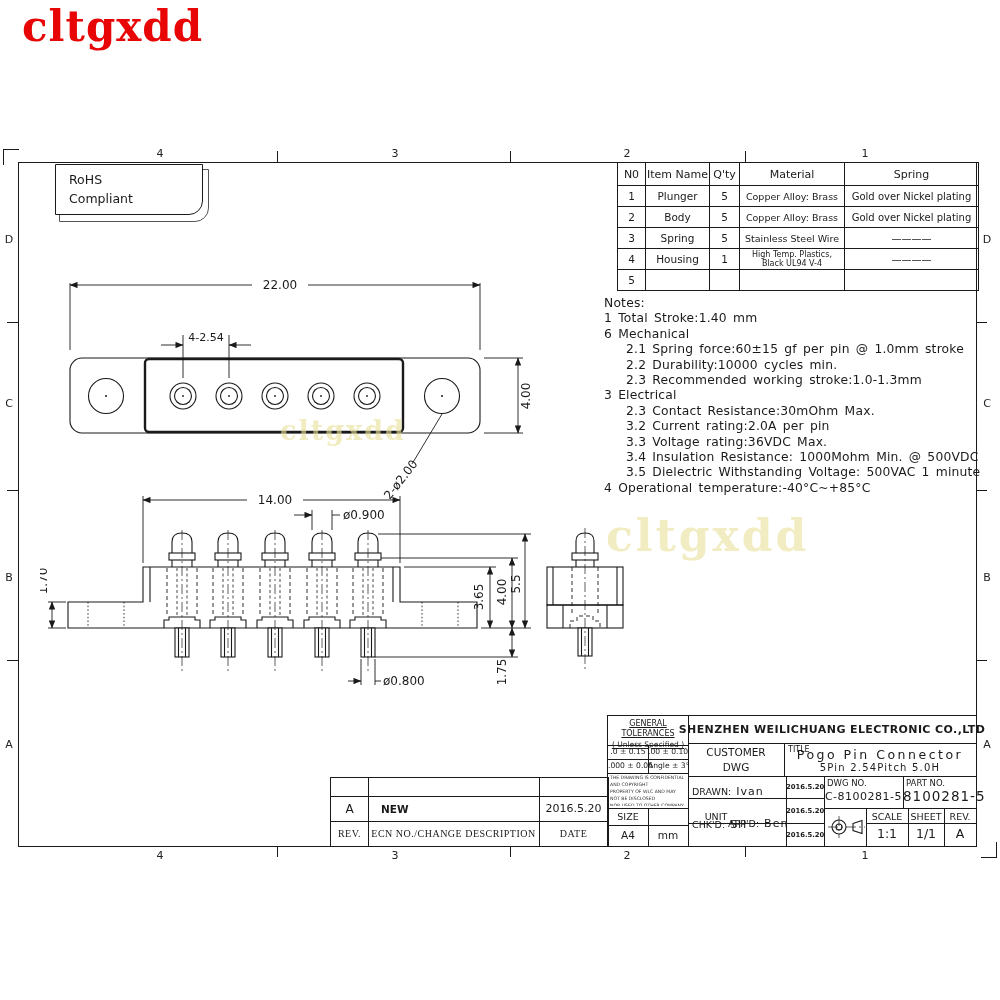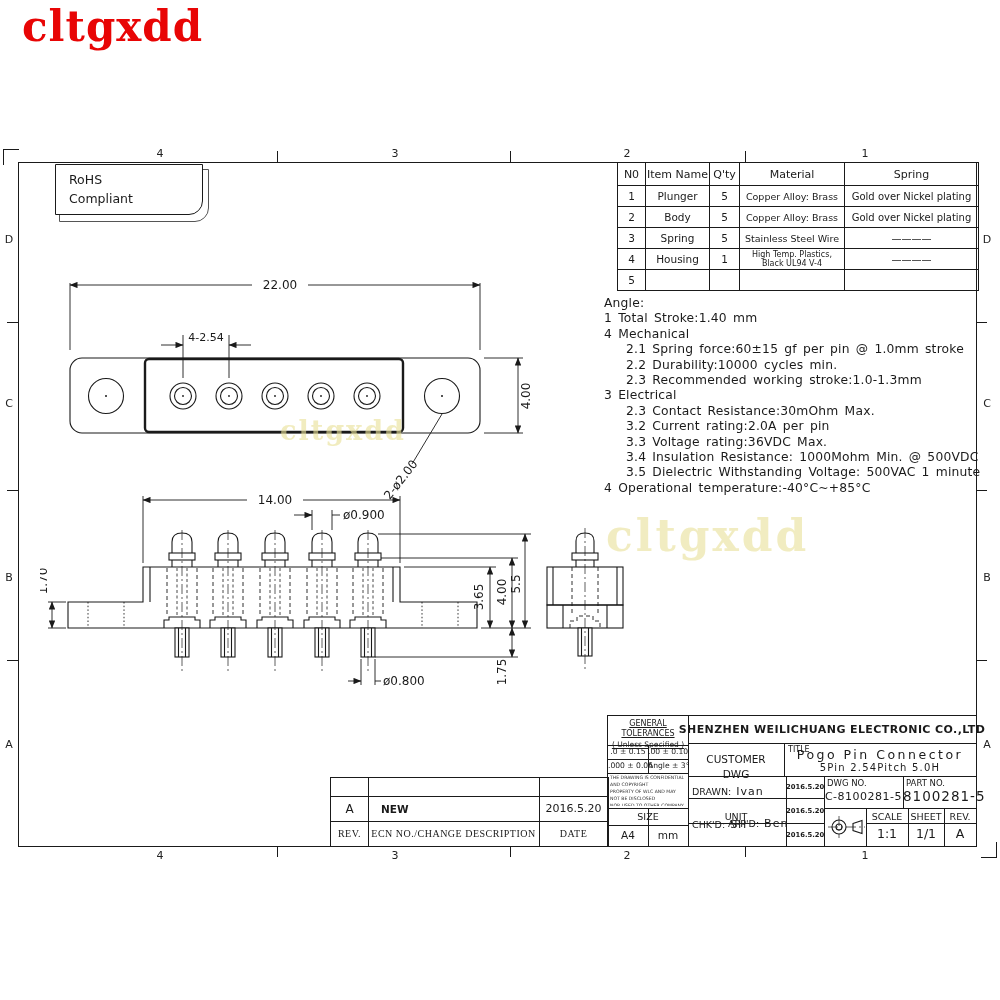--- a/index.html
+++ b/index.html
@@ -44,23 +44,23 @@
   text.d11{font:11px "DejaVu Sans",sans-serif;fill:#1a1a1a;}
   
   .tblock{left:607px;top:715px;width:368px;height:130px;border:1.5px solid #1a1a1a;box-sizing:content-box;}
   .tblock .ln{background:#1a1a1a;}
   .cell{position:absolute;box-sizing:border-box;}
   .company{left:80px;top:0;width:288px;height:27px;display:flex;align-items:center;justify-content:center;
            font-size:11px;font-weight:bold;letter-spacing:.4px;white-space:nowrap;}
   .gt-h{left:0;top:0;width:80px;height:29px;text-align:center;font-size:8px;line-height:1.3;padding-top:3px;text-decoration:underline;}
   .tolcell{position:absolute;font-size:7.6px;line-height:14px;text-align:center;width:40px;height:14px;white-space:nowrap;}
   .disc{left:2px;top:59px;width:76px;height:31px;font-size:4.6px;line-height:1.5;color:#333;overflow:hidden;}
-  .szlab{position:absolute;font-size:9.5px;text-align:center;width:40px;line-height:17px;margin-left:20px;}
+  .szlab{position:absolute;font-size:9.5px;text-align:center;width:40px;line-height:17px;}
   .szval{position:absolute;font-size:10.5px;text-align:center;width:40px;line-height:21px;}
-  .cust{left:80px;top:34px;width:96px;height:33px;display:flex;flex-direction:column;align-items:center;
+  .cust{left:80px;top:27px;width:96px;height:33px;display:flex;flex-direction:column;align-items:center;
         justify-content:center;font-size:10.5px;line-height:1.35;}
   .ttl-lab{position:absolute;left:180px;top:29px;font-size:8px;}
   .ttl1{position:absolute;left:176px;top:31px;width:192px;text-align:center;font-size:12.5px;letter-spacing:2.5px;white-space:nowrap;}
   .ttl2{position:absolute;left:176px;top:46px;width:192px;text-align:center;font-size:10px;letter-spacing:1.2px;white-space:nowrap;}
   .sigrow{position:absolute;left:80px;width:98px;padding-left:4px;white-space:nowrap;}
   .sigrow .lab{font-size:9.5px;}
   .sigrow .val{font-size:11px;margin-left:5px;letter-spacing:1px;}
   .datecell{position:absolute;left:178px;width:38px;text-align:center;font-size:6.8px;font-weight:bold;}
   .nolab{position:absolute;font-size:8.5px;}
   .noval{position:absolute;text-align:center;white-space:nowrap;}
@@ -171,23 +171,23 @@
       <td>5</td>
       <td></td>
       <td></td>
       <td class="mat"></td>
       <td class="fin"></td>
     </tr>
   </tbody>
     </table>
 
   <div class="abs notes">
-    <div>Angle:</div>
+    <div>Notes:</div>
     <div>1 Total Stroke:1.40 mm</div>
-    <div>4 Mechanical</div>
+    <div>6 Mechanical</div>
     <div class="n1">2.1 Spring force:60±15 gf per pin @ 1.0mm stroke</div>
     <div class="n1">2.2 Durability:10000 cycles min.</div>
     <div class="n1">2.3 Recommended working stroke:1.0-1.3mm</div>
     <div>3 Electrical</div>
     <div class="n1">2.3 Contact Resistance:30mOhm Max.</div>
     <div class="n1">3.2 Current rating:2.0A per pin</div>
     <div class="n1">3.3 Voltage rating:36VDC Max.</div>
     <div class="n1">3.4 Insulation Resistance: 1000Mohm Min. @ 500VDC</div>
     <div class="n1">3.5 Dielectric Withstanding Voltage: 500VAC 1 minute</div>
     <div>4 Operational temperature:-40°C~+85°C</div>

